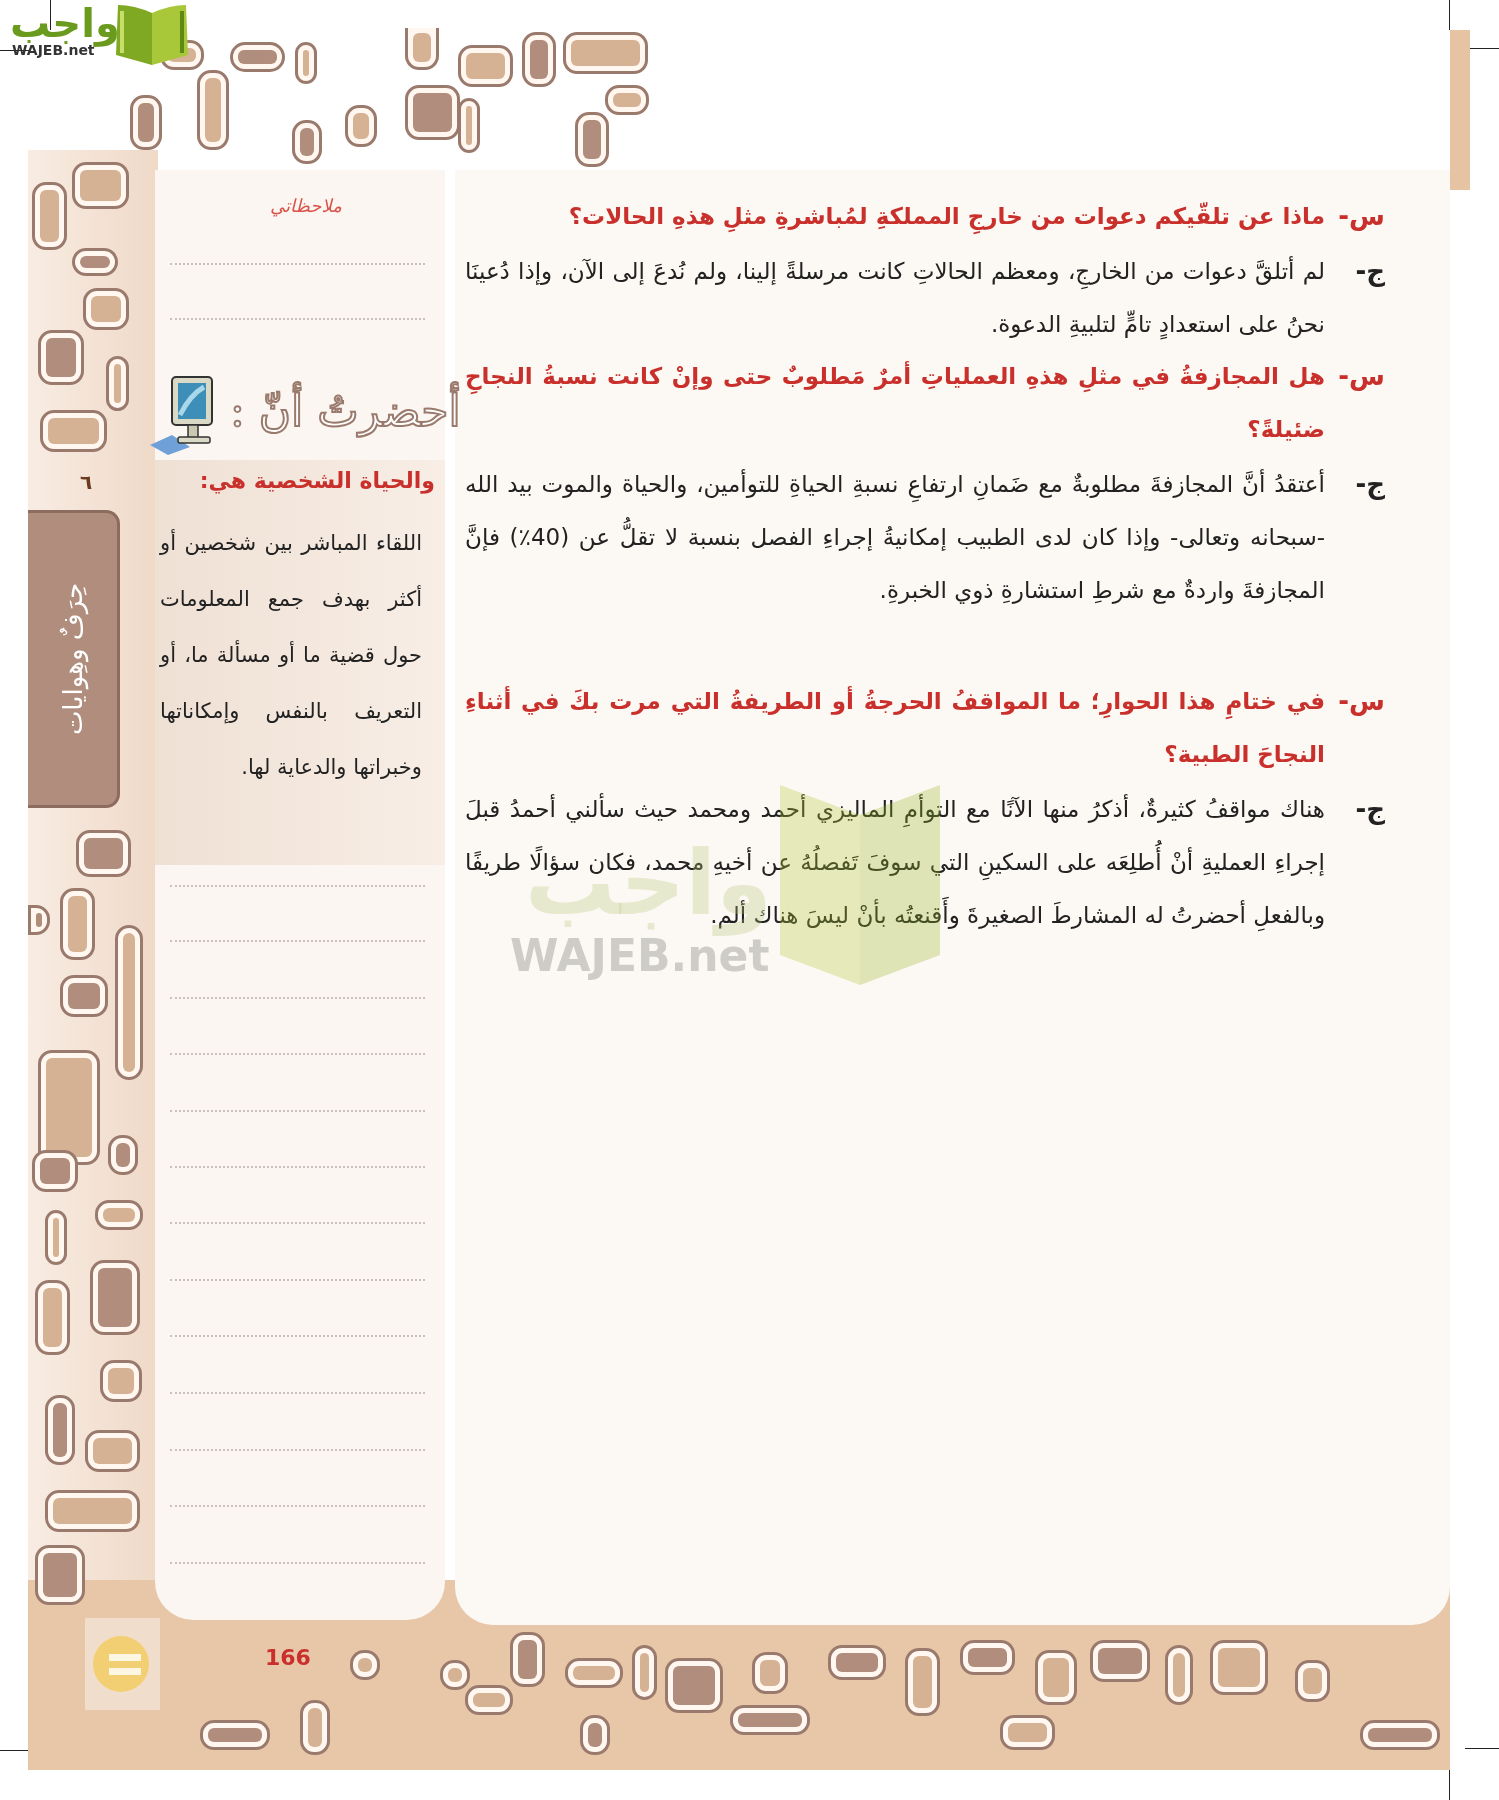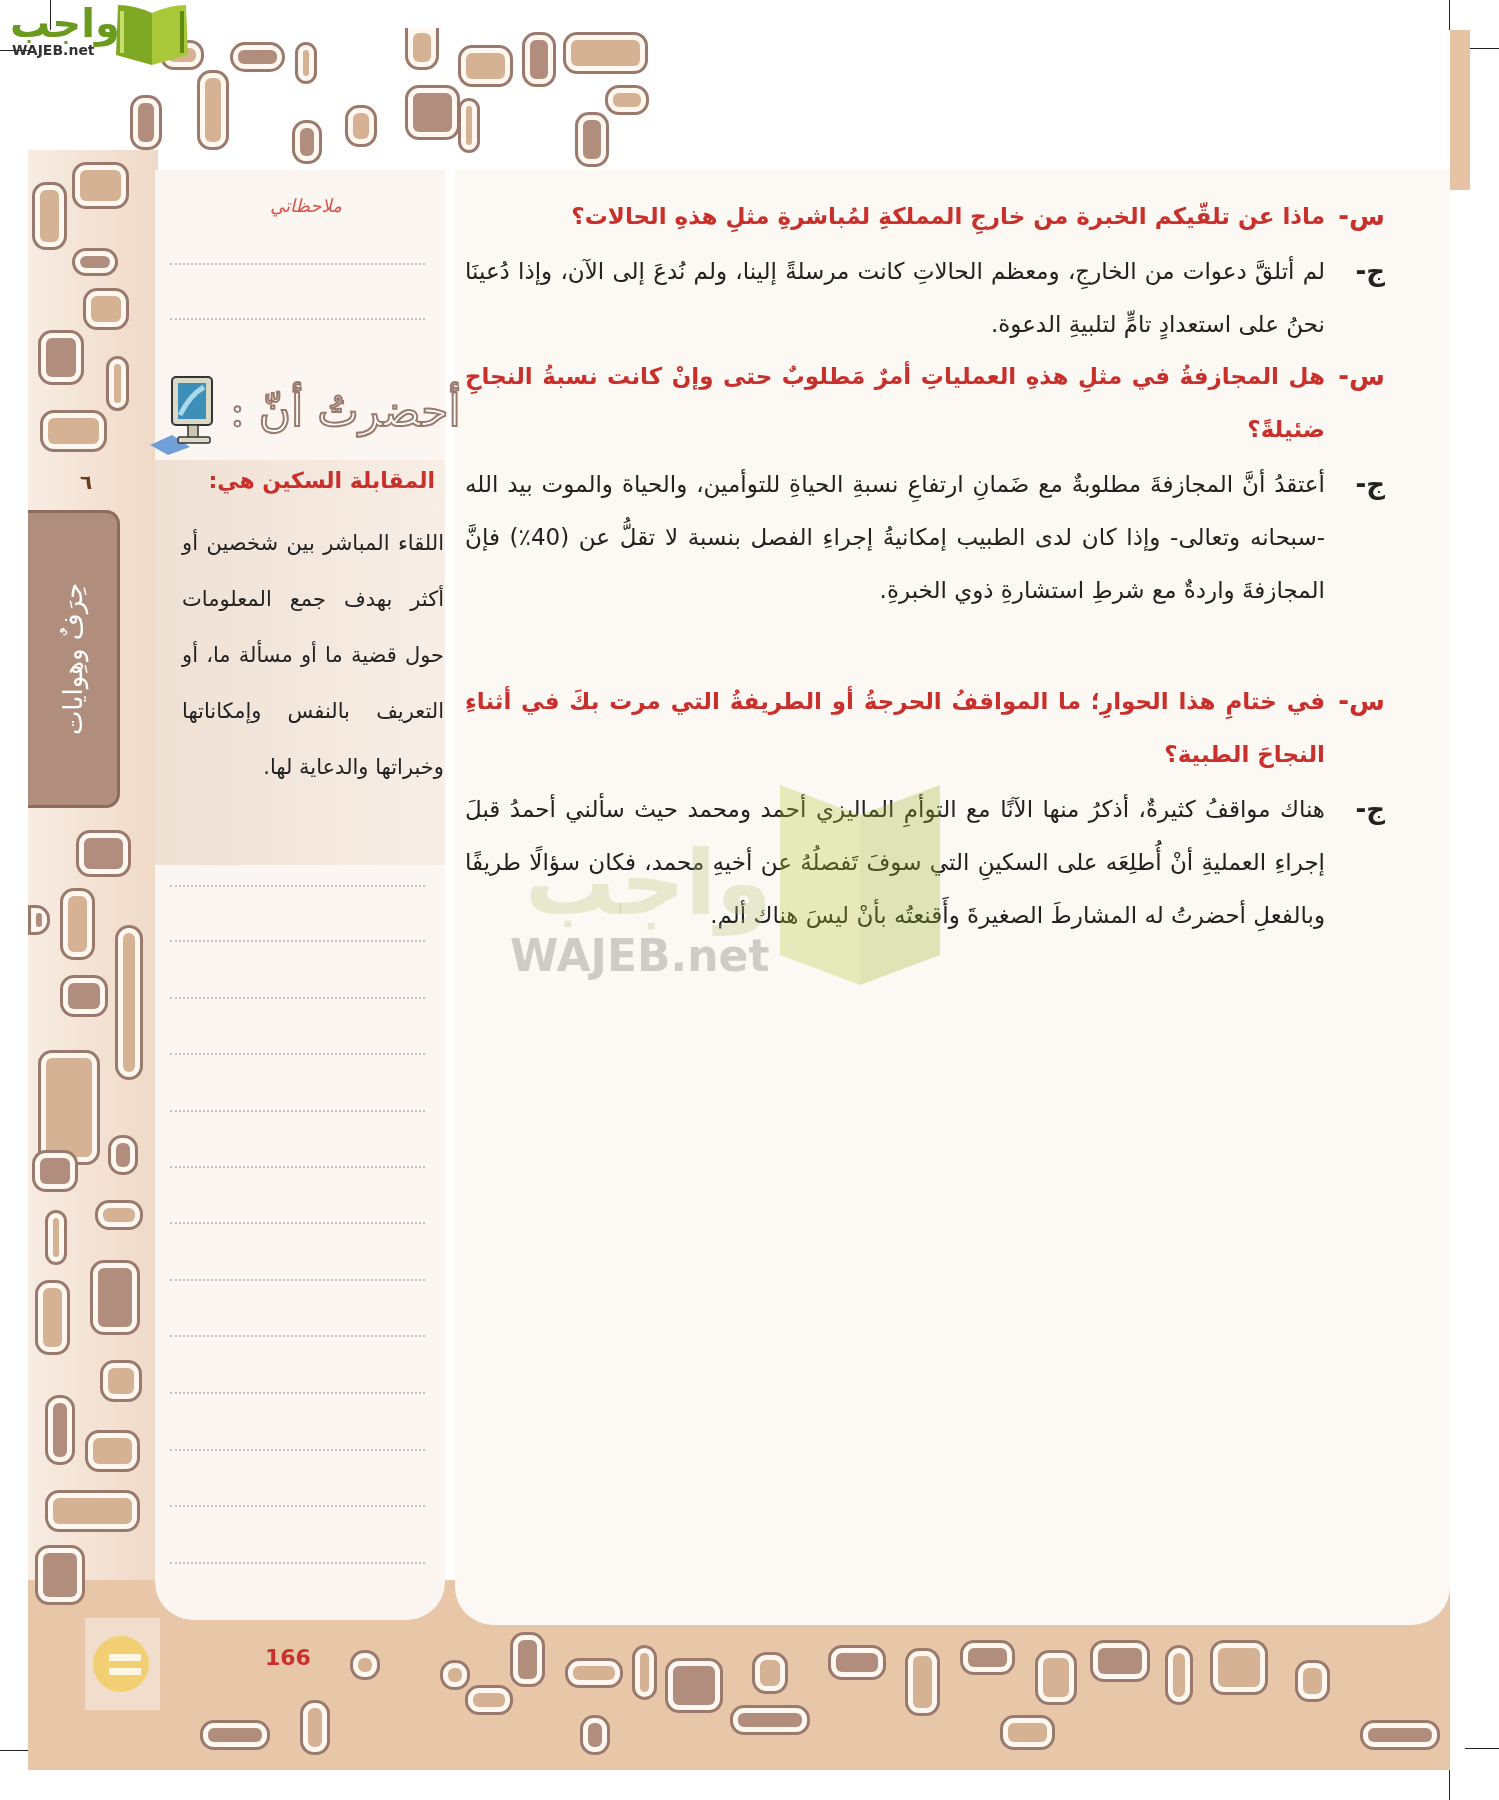--- a/index.html
+++ b/index.html
@@ -20,21 +20,21 @@
   .notes { position:absolute; left:155px; top:170px; width:290px; height:1450px;
            background:#fbf6f1; border-radius:0 0 38px 38px; }
   .notes-label { position:absolute; left:270px; top:195px; color:#d9534a; font-size:18px; font-style:italic;text-align:right; }
   .dotline { position:absolute; left:170px; width:255px; border-top:2px dotted #c9c1bb; height:0; }
   .know-title { position:absolute; left:230px; top:385px; font-size:44px; color:#ffffff;
                 -webkit-text-stroke:2px #9a7a6c; font-family:"DejaVu Serif", serif; }
   .monitor { position:absolute; left:150px; top:375px; width:70px; height:80px; }
   .know-box { position:absolute; left:155px; top:460px; width:290px; height:405px;
               background:linear-gradient(90deg,#efe0d4,#f8eee6); }
   .know-head { position:absolute; right:1070px; top:468px; color:#c9302c; font-size:22px; font-weight:bold; direction:rtl; }
-  .know-body { position:absolute; left:182px; top:515px; width:262px; direction:rtl; text-align:justify;
+  .know-body { position:absolute; left:160px; top:515px; width:262px; direction:rtl; text-align:justify;
                font-size:21px; line-height:56px; color:#222; }
   
   .unit-num { position:absolute; left:80px; top:470px; color:#6b3b1e; font-size:20px; font-weight:bold; }
   .unit-tab { position:absolute; left:28px; top:510px; width:92px; height:298px; background:#b08d7c;
               border:3px solid #8c6c5e; border-left:none; border-radius:0 14px 14px 0; box-sizing:border-box; }
   .unit-tab span { position:absolute; left:50%; top:50%; transform:translate(-50%,-50%) rotate(-90deg);
                    white-space:nowrap; color:#fff; font-size:26px; letter-spacing:4px; }
   
   .main { position:absolute; left:455px; top:170px; width:995px; height:1455px; background:#fcf8f3;
           border-radius:0 0 38px 38px; }
@@ -266,21 +266,21 @@
 <div class="know-box"></div>
 <svg class="monitor" viewBox="0 0 70 80">
   <polygon points="0,70 22,60 40,72 18,80" fill="#6fa0d8"></polygon>
   <rect x="22" y="2" width="40" height="48" rx="4" fill="#d9d9c6" stroke="#333" stroke-width="2"></rect>
   <rect x="28" y="8" width="28" height="36" fill="#3e8fb8"></rect>
   <path d="M30 40 Q40 20 54 12" stroke="#a8d8ea" stroke-width="5" fill="none"></path>
   <rect x="38" y="50" width="10" height="14" fill="#c9c9b2" stroke="#333" stroke-width="1.5"></rect>
   <rect x="28" y="62" width="32" height="6" rx="2" fill="#d9d9c6" stroke="#333" stroke-width="1.5"></rect>
 </svg>
 <div class="know-title" style="direction:rtl;">أحضرتُ أنّ :</div>
-<div class="know-head" style="left:160px;right:auto;width:275px;text-align:right;">المقابلة السكين هي:</div>
+<div class="know-head" style="left:160px;right:auto;width:275px;text-align:right;">والحياة الشخصية هي:</div>
 <div class="know-body">اللقاء المباشر بين شخصين أو أكثر بهدف جمع المعلومات حول قضية ما أو مسألة ما، أو التعريف بالنفس وإمكاناتها وخبراتها والدعاية لها.</div>
 <div class="dotline" style="top:885px;"></div>
 <div class="dotline" style="top:940px;"></div>
 <div class="dotline" style="top:997px;"></div>
 <div class="dotline" style="top:1053px;"></div>
 <div class="dotline" style="top:1110px;"></div>
 <div class="dotline" style="top:1166px;"></div>
 <div class="dotline" style="top:1222px;"></div>
 <div class="dotline" style="top:1279px;"></div>
 <div class="dotline" style="top:1335px;"></div>
@@ -289,21 +289,21 @@
 <div class="dotline" style="top:1505px;"></div>
 <div class="dotline" style="top:1562px;"></div>
 
 <div class="unit-num">٦</div>
 <div class="unit-tab">
   <span>حِرَفٌ وهِوايات</span>
 </div>
 
 <div class="qa q" style="top:190px;">
   <span class="mark">س-</span>
-  <p>ماذا عن تلقّيكم الخبرة من خارجِ المملكةِ لمُباشرةِ مثلِ هذهِ الحالات؟</p>
+  <p>ماذا عن تلقّيكم دعوات من خارجِ المملكةِ لمُباشرةِ مثلِ هذهِ الحالات؟</p>
 </div>
 <div class="qa a" style="top:245px;">
   <span class="mark">ج-</span>
   <p>لم أتلقَّ دعوات من الخارجِ، ومعظم الحالاتِ كانت مرسلةً إلينا، ولم نُدعَ إلى الآن، وإذا دُعينَا نحنُ على استعدادٍ تامٍّ لتلبيةِ الدعوة.</p>
 </div>
 <div class="qa q" style="top:350px;">
   <span class="mark">س-</span>
   <p>هل المجازفةُ في مثلِ هذهِ العملياتِ أمرٌ مَطلوبٌ حتى وإنْ كانت نسبةُ النجاحِ ضئيلةً؟</p>
 </div>
 <div class="qa a" style="top:458px;">

